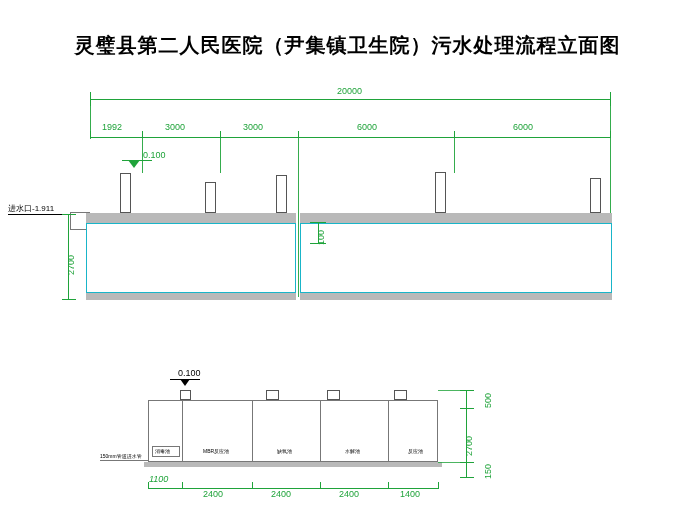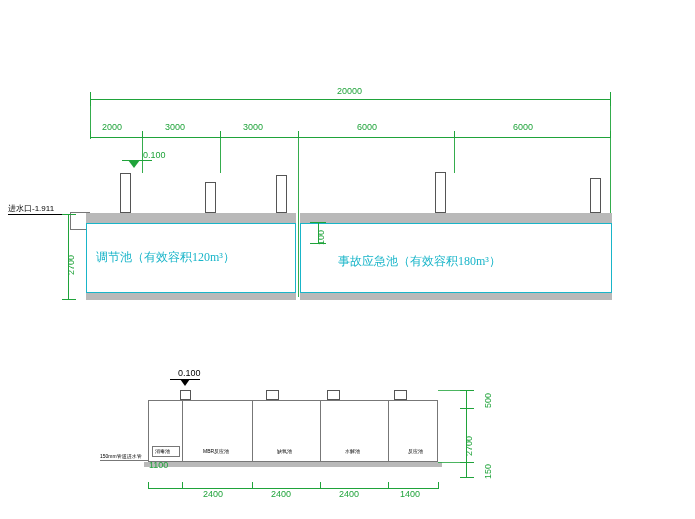--- a/index.html
+++ b/index.html
@@ -62,35 +62,36 @@
   }
   .cellbox{
     position:absolute;border:1px solid #777;box-sizing:border-box;background:#fff;
   }
 </style>
 </head>
 <body>
 
 <div id="stage">
 
+  <div class="title">灵璧县第二人民医院（尹集镇卫生院）污水处理流程立面图</div>
 
   <div class="ln lnh" style="left:90px;top:99px;width:520px;"></div>
   <div class="ln lnv" style="left:90px;top:92px;height:14px;"></div>
   <div class="ln lnv" style="left:610px;top:92px;height:14px;"></div>
   <div class="dimtxt" style="left:337px;top:86px;">20000</div>
 
   <div class="ln lnh" style="left:90px;top:137px;width:520px;"></div>
   <div class="tick" style="left:90px;top:131px;"></div>
   <div class="tick" style="left:142px;top:131px;"></div>
   <div class="tick" style="left:220px;top:131px;"></div>
   <div class="tick" style="left:298px;top:131px;"></div>
   <div class="tick" style="left:454px;top:131px;"></div>
   <div class="tick" style="left:610px;top:131px;"></div>
 
-  <div class="dimtxt" style="left:102px;top:122px;">2000</div>
+  <div class="dimtxt" style="left:102px;top:122px;">1992</div>
   <div class="dimtxt" style="left:165px;top:122px;">3000</div>
   <div class="dimtxt" style="left:243px;top:122px;">3000</div>
   <div class="dimtxt" style="left:357px;top:122px;">6000</div>
   <div class="dimtxt" style="left:513px;top:122px;">6000</div>
 
   <div class="ln lnv" style="left:90px;top:99px;height:40px;opacity:.9;"></div>
   <div class="ln lnv" style="left:142px;top:137px;height:36px;opacity:.9;"></div>
   <div class="ln lnv" style="left:220px;top:137px;height:36px;opacity:.9;"></div>
   <div class="ln lnv" style="left:298px;top:137px;height:160px;opacity:.9;"></div>
   <div class="ln lnv" style="left:454px;top:137px;height:36px;opacity:.9;"></div>
@@ -112,22 +113,20 @@
 
   <div class="grey-slab" style="left:86px;top:213px;width:210px;height:10px;"></div>
   <div class="grey-slab" style="left:300px;top:213px;width:312px;height:10px;"></div>
 
   <div class="tank" style="left:86px;top:223px;width:210px;height:70px;"></div>
   <div class="tank" style="left:300px;top:223px;width:312px;height:70px;"></div>
 
   <div class="grey-slab" style="left:86px;top:293px;width:210px;height:7px;"></div>
   <div class="grey-slab" style="left:300px;top:293px;width:312px;height:7px;"></div>
 
-  <div class="cyan" style="left:96px;top:249px;">调节池（有效容积120m³）</div>
-  <div class="cyan" style="left:338px;top:253px;">事故应急池（有效容积180m³）</div>
 
   <div class="ln lnv" style="left:68px;top:214px;height:86px;"></div>
   <div class="ln lnh" style="left:62px;top:214px;width:14px;"></div>
   <div class="ln lnh" style="left:62px;top:299px;width:14px;"></div>
   <div class="dimtxt vert" style="left:66px;top:275px;">2700</div>
 
   <div class="ln lnh" style="left:310px;top:222px;width:16px;"></div>
   <div class="ln lnv" style="left:318px;top:222px;height:22px;"></div>
   <div class="ln lnh" style="left:310px;top:243px;width:16px;"></div>
   <div class="dimtxt vert" style="left:316px;top:245px;">100</div>
@@ -161,21 +160,21 @@
   <div class="blk blkh" style="left:100px;top:460px;width:48px;background:#777;"></div>
 
   <div class="ln lnh" style="left:148px;top:488px;width:290px;"></div>
   <div class="tick" style="left:148px;top:482px;"></div>
   <div class="tick" style="left:182px;top:482px;"></div>
   <div class="tick" style="left:252px;top:482px;"></div>
   <div class="tick" style="left:320px;top:482px;"></div>
   <div class="tick" style="left:388px;top:482px;"></div>
   <div class="tick" style="left:438px;top:482px;"></div>
 
-  <div class="dimtxt" style="left:149px;top:460px;">1100</div>
+  <div class="dimtxt" style="left:149px;top:474px;font-style:italic;">1100</div>
   <div class="dimtxt" style="left:203px;top:489px;">2400</div>
   <div class="dimtxt" style="left:271px;top:489px;">2400</div>
   <div class="dimtxt" style="left:339px;top:489px;">2400</div>
   <div class="dimtxt" style="left:400px;top:489px;">1400</div>
 
   <div class="ln lnv" style="left:466px;top:390px;height:88px;"></div>
   <div class="ln lnh" style="left:460px;top:390px;width:14px;"></div>
   <div class="ln lnh" style="left:460px;top:408px;width:14px;"></div>
   <div class="ln lnh" style="left:460px;top:462px;width:14px;"></div>
   <div class="ln lnh" style="left:460px;top:477px;width:14px;"></div>

